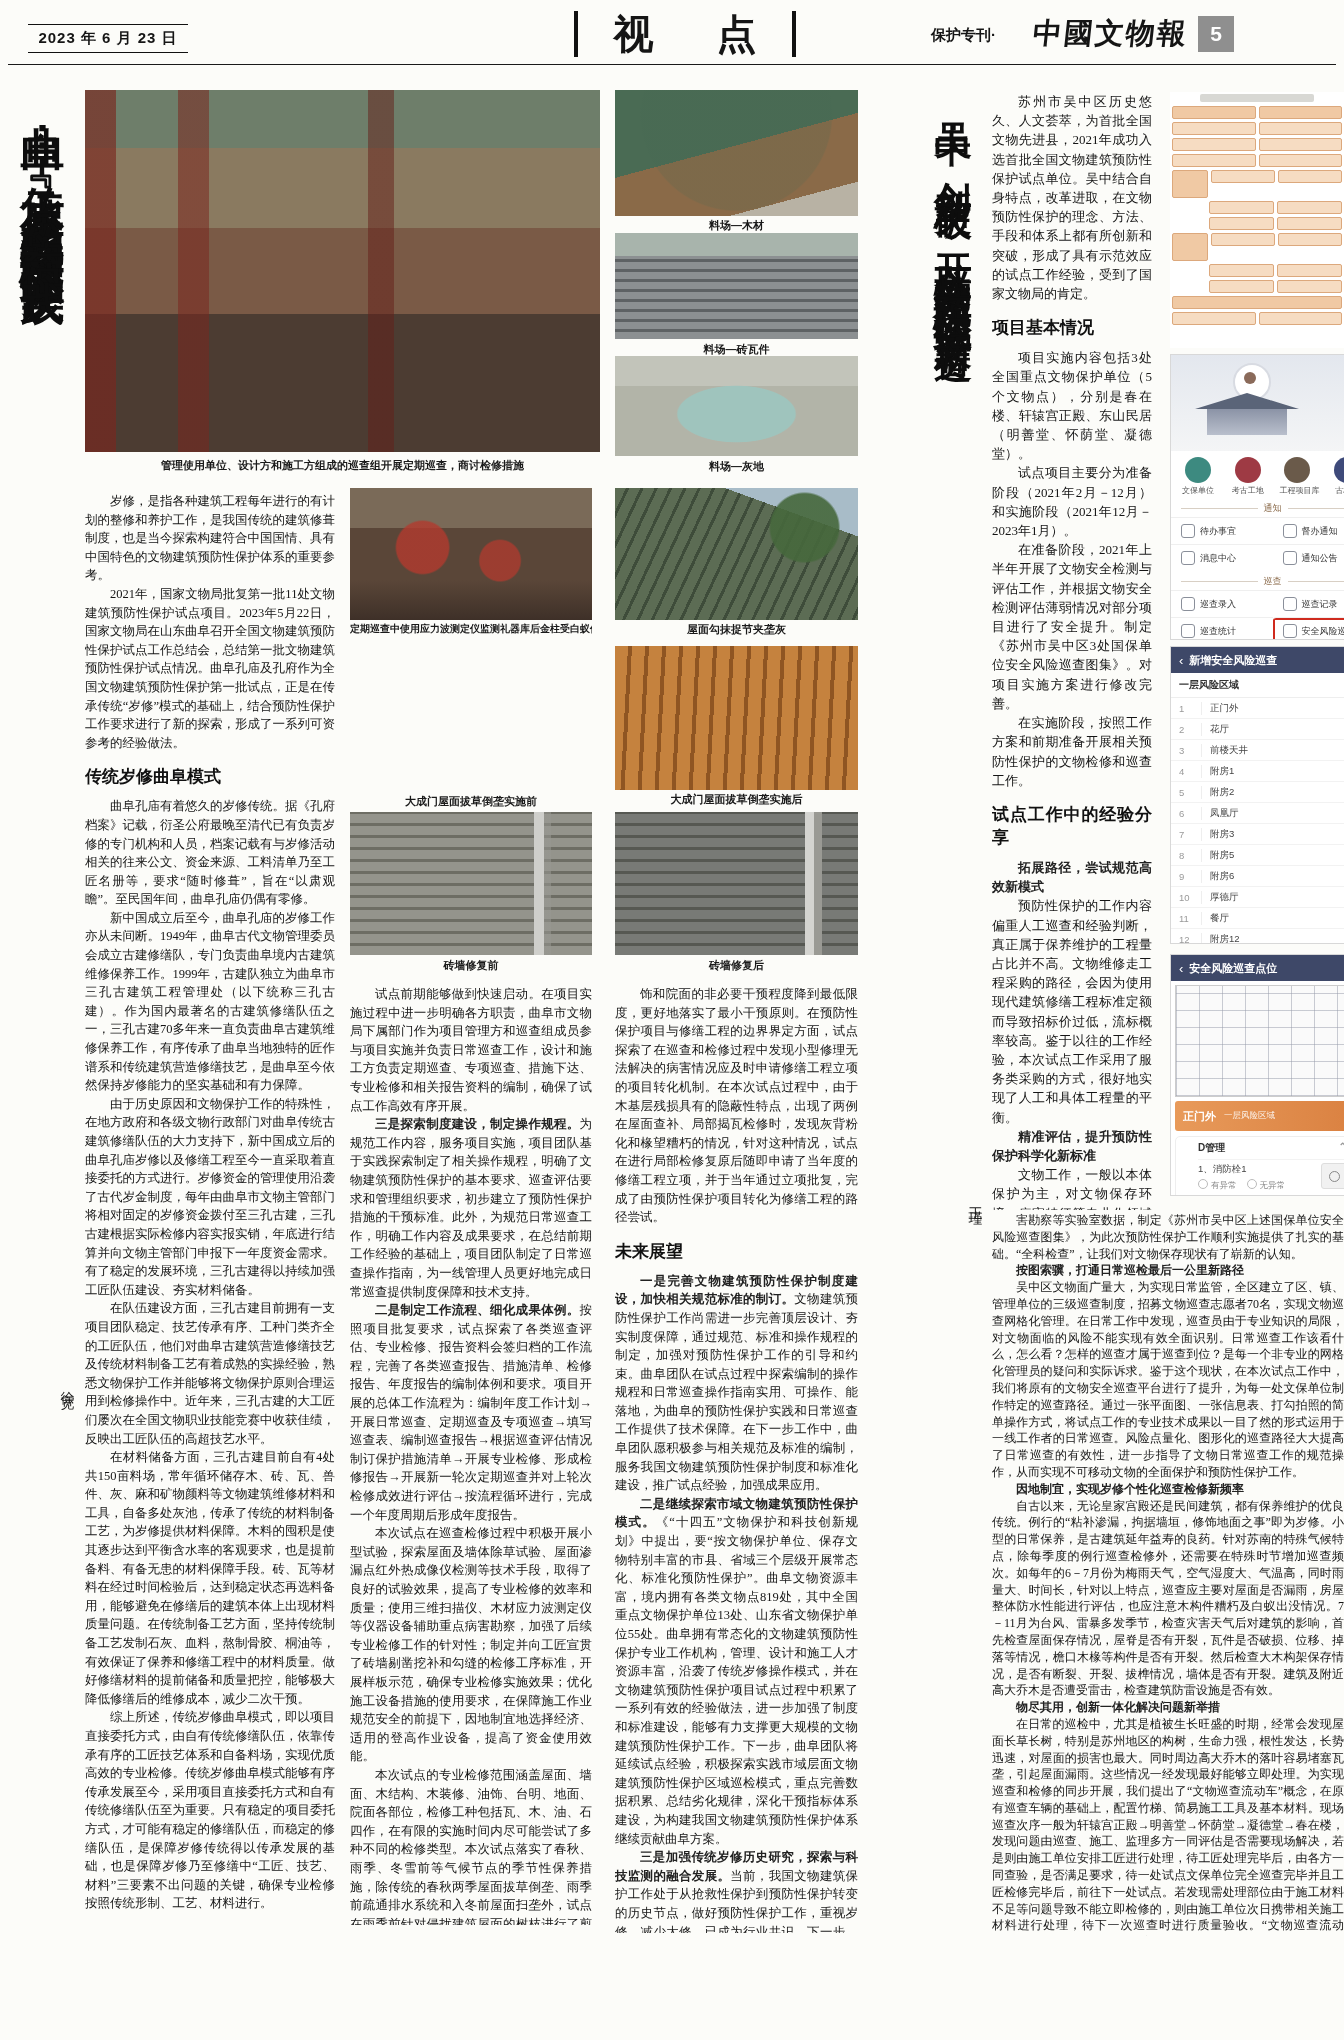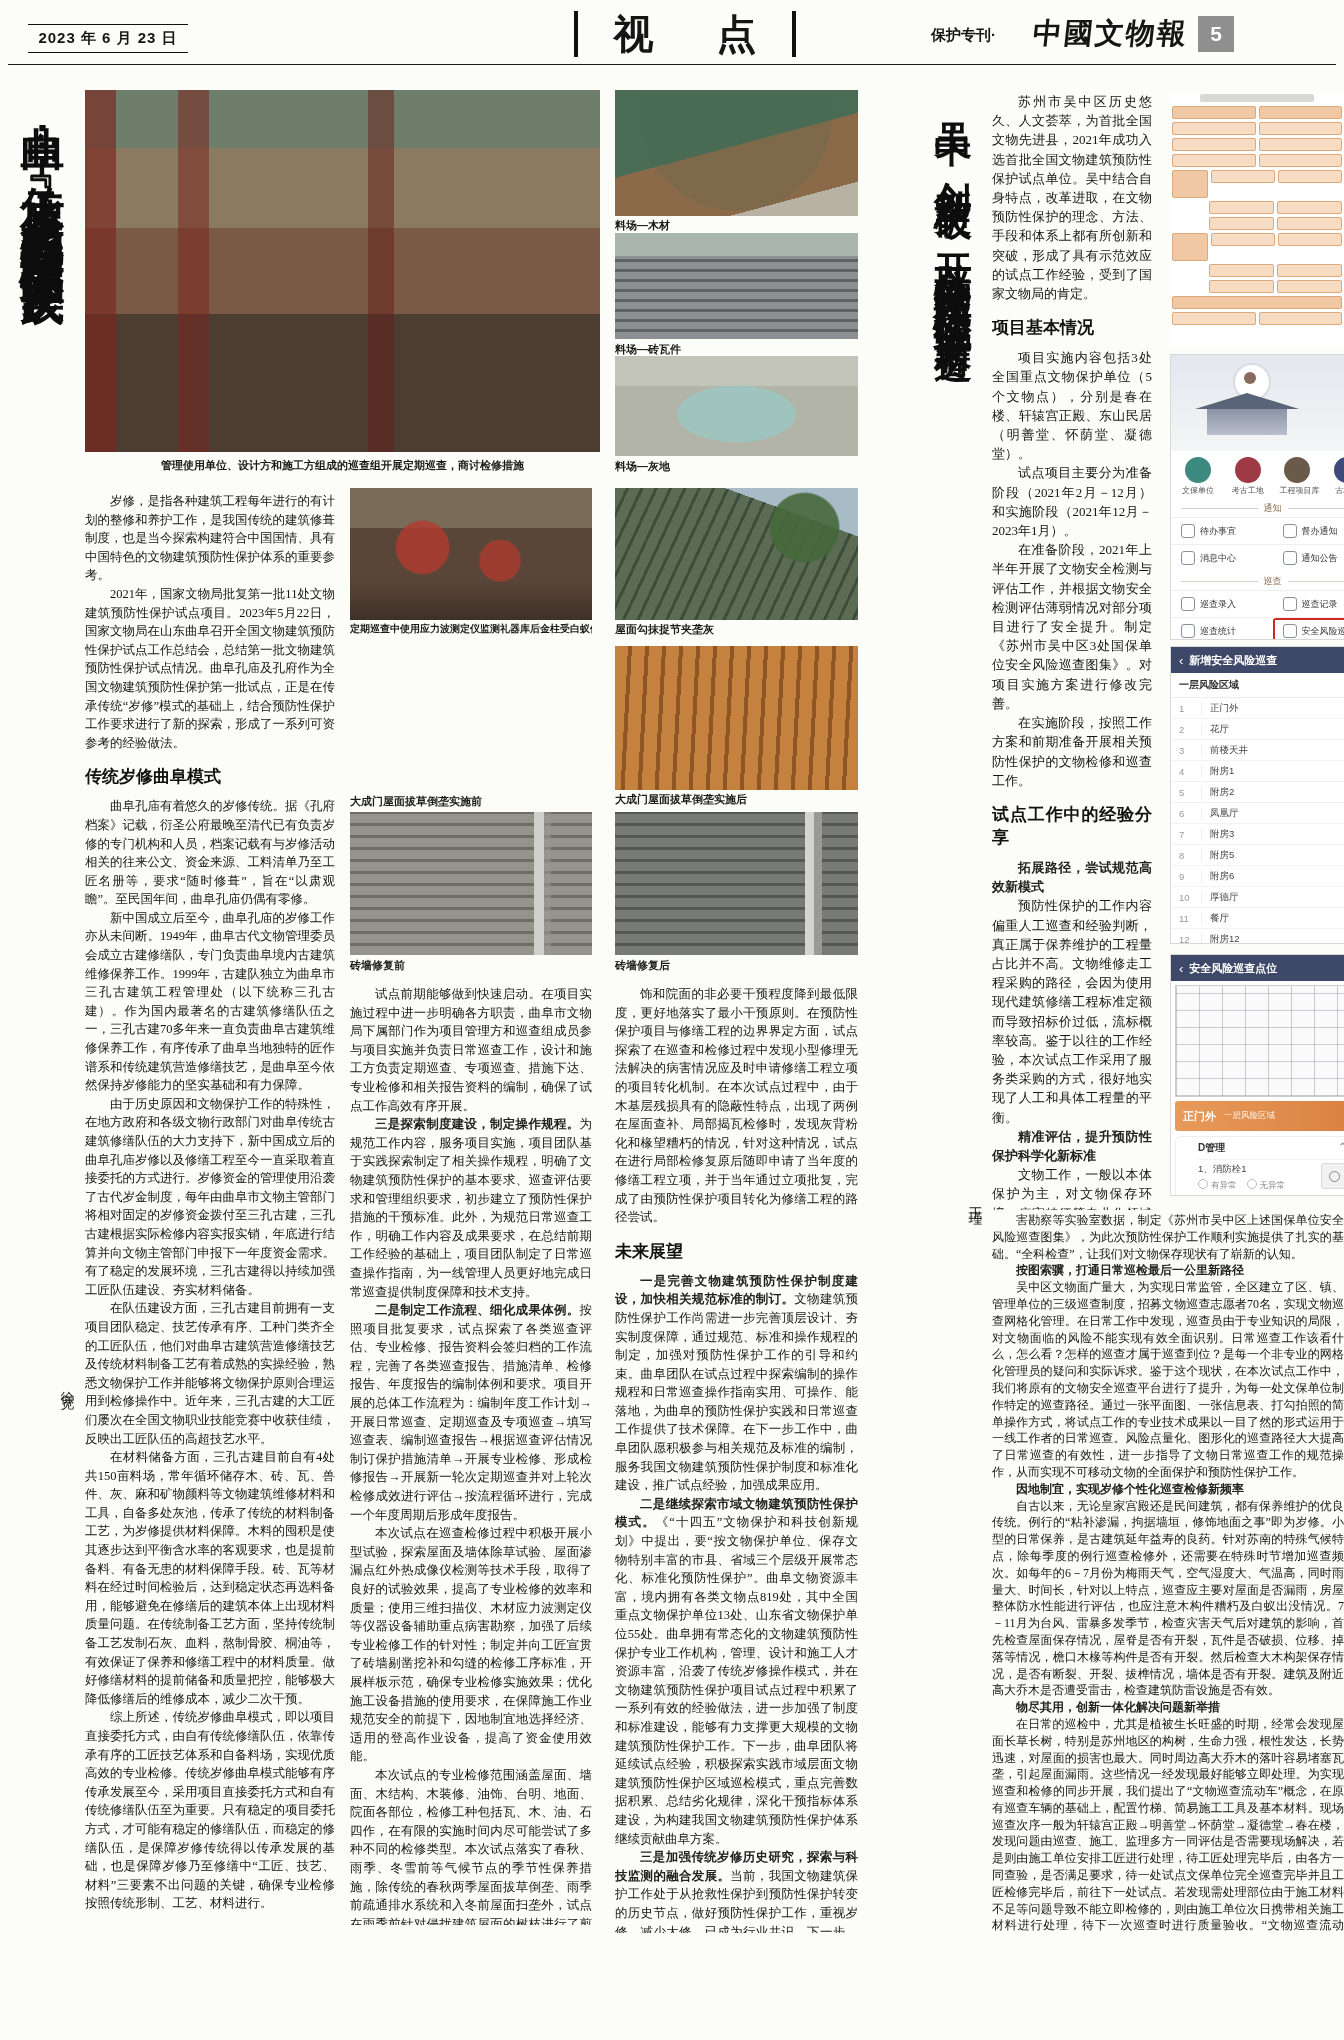--- a/index.html
+++ b/index.html
@@ -32,21 +32,21 @@
   #left-col{left:85px;top:492px;width:250px;height:1432px;}
   #midA-text{left:0;top:497px;width:242px;height:940px;position:absolute;overflow:hidden;text-align:justify;}
   #midB-text{left:0;top:895px;width:243px;height:948px;position:absolute;overflow:hidden;text-align:justify;}
   #rcol1{left:992px;top:92px;width:160px;height:1118px;}
   #rcol1 .para{font-size:13px;line-height:19.2px;}
   #rwide{left:992px;top:1212px;width:352px;height:724px;}
   #rwide .para{font-size:12px;line-height:16.8px;}
 
   
   .photo{position:absolute;width:100%;border:0;}
-  .cap{position:absolute;width:100%;font-family:"Liberation Sans",sans-serif;font-size:11px;font-weight:bold;color:#1a1a1a;text-align:left;white-space:nowrap;overflow:hidden;}
+  .cap{position:absolute;width:100%;font-family:"Liberation Sans",sans-serif;font-size:11px;font-weight:bold;color:#1a1a1a;text-align:center;white-space:nowrap;overflow:hidden;}
   .cap-center{text-align:center;}
   #main-photo{position:absolute;left:85px;top:90px;width:515px;height:362px;
     background:
       linear-gradient(90deg, rgba(122,38,30,.65) 0 6%, rgba(0,0,0,0) 6% 18%, rgba(122,38,30,.55) 18% 24%, rgba(0,0,0,0) 24% 55%, rgba(100,30,24,.5) 55% 60%, rgba(0,0,0,0) 60% 100%),
       linear-gradient(180deg,#6e7e6a 0 16%,#8a7a60 16% 38%,#7a5a46 38% 62%,#4c3c32 62% 100%);
   }
   #main-cap{left:85px;top:458px;width:515px;}
   #midA{position:absolute;left:350px;top:488px;width:242px;height:1436px;}
   #midB{position:absolute;left:615px;top:90px;width:243px;height:1846px;}
   .ph-indoor{background:radial-gradient(circle at 30% 45%,rgba(178,58,46,.8) 0 14%,rgba(0,0,0,0) 15%),radial-gradient(circle at 62% 55%,rgba(178,58,46,.75) 0 12%,rgba(0,0,0,0) 13%),linear-gradient(180deg,#7a6a58 0 30%,#5a4638 30% 70%,#3e3028 100%);}

